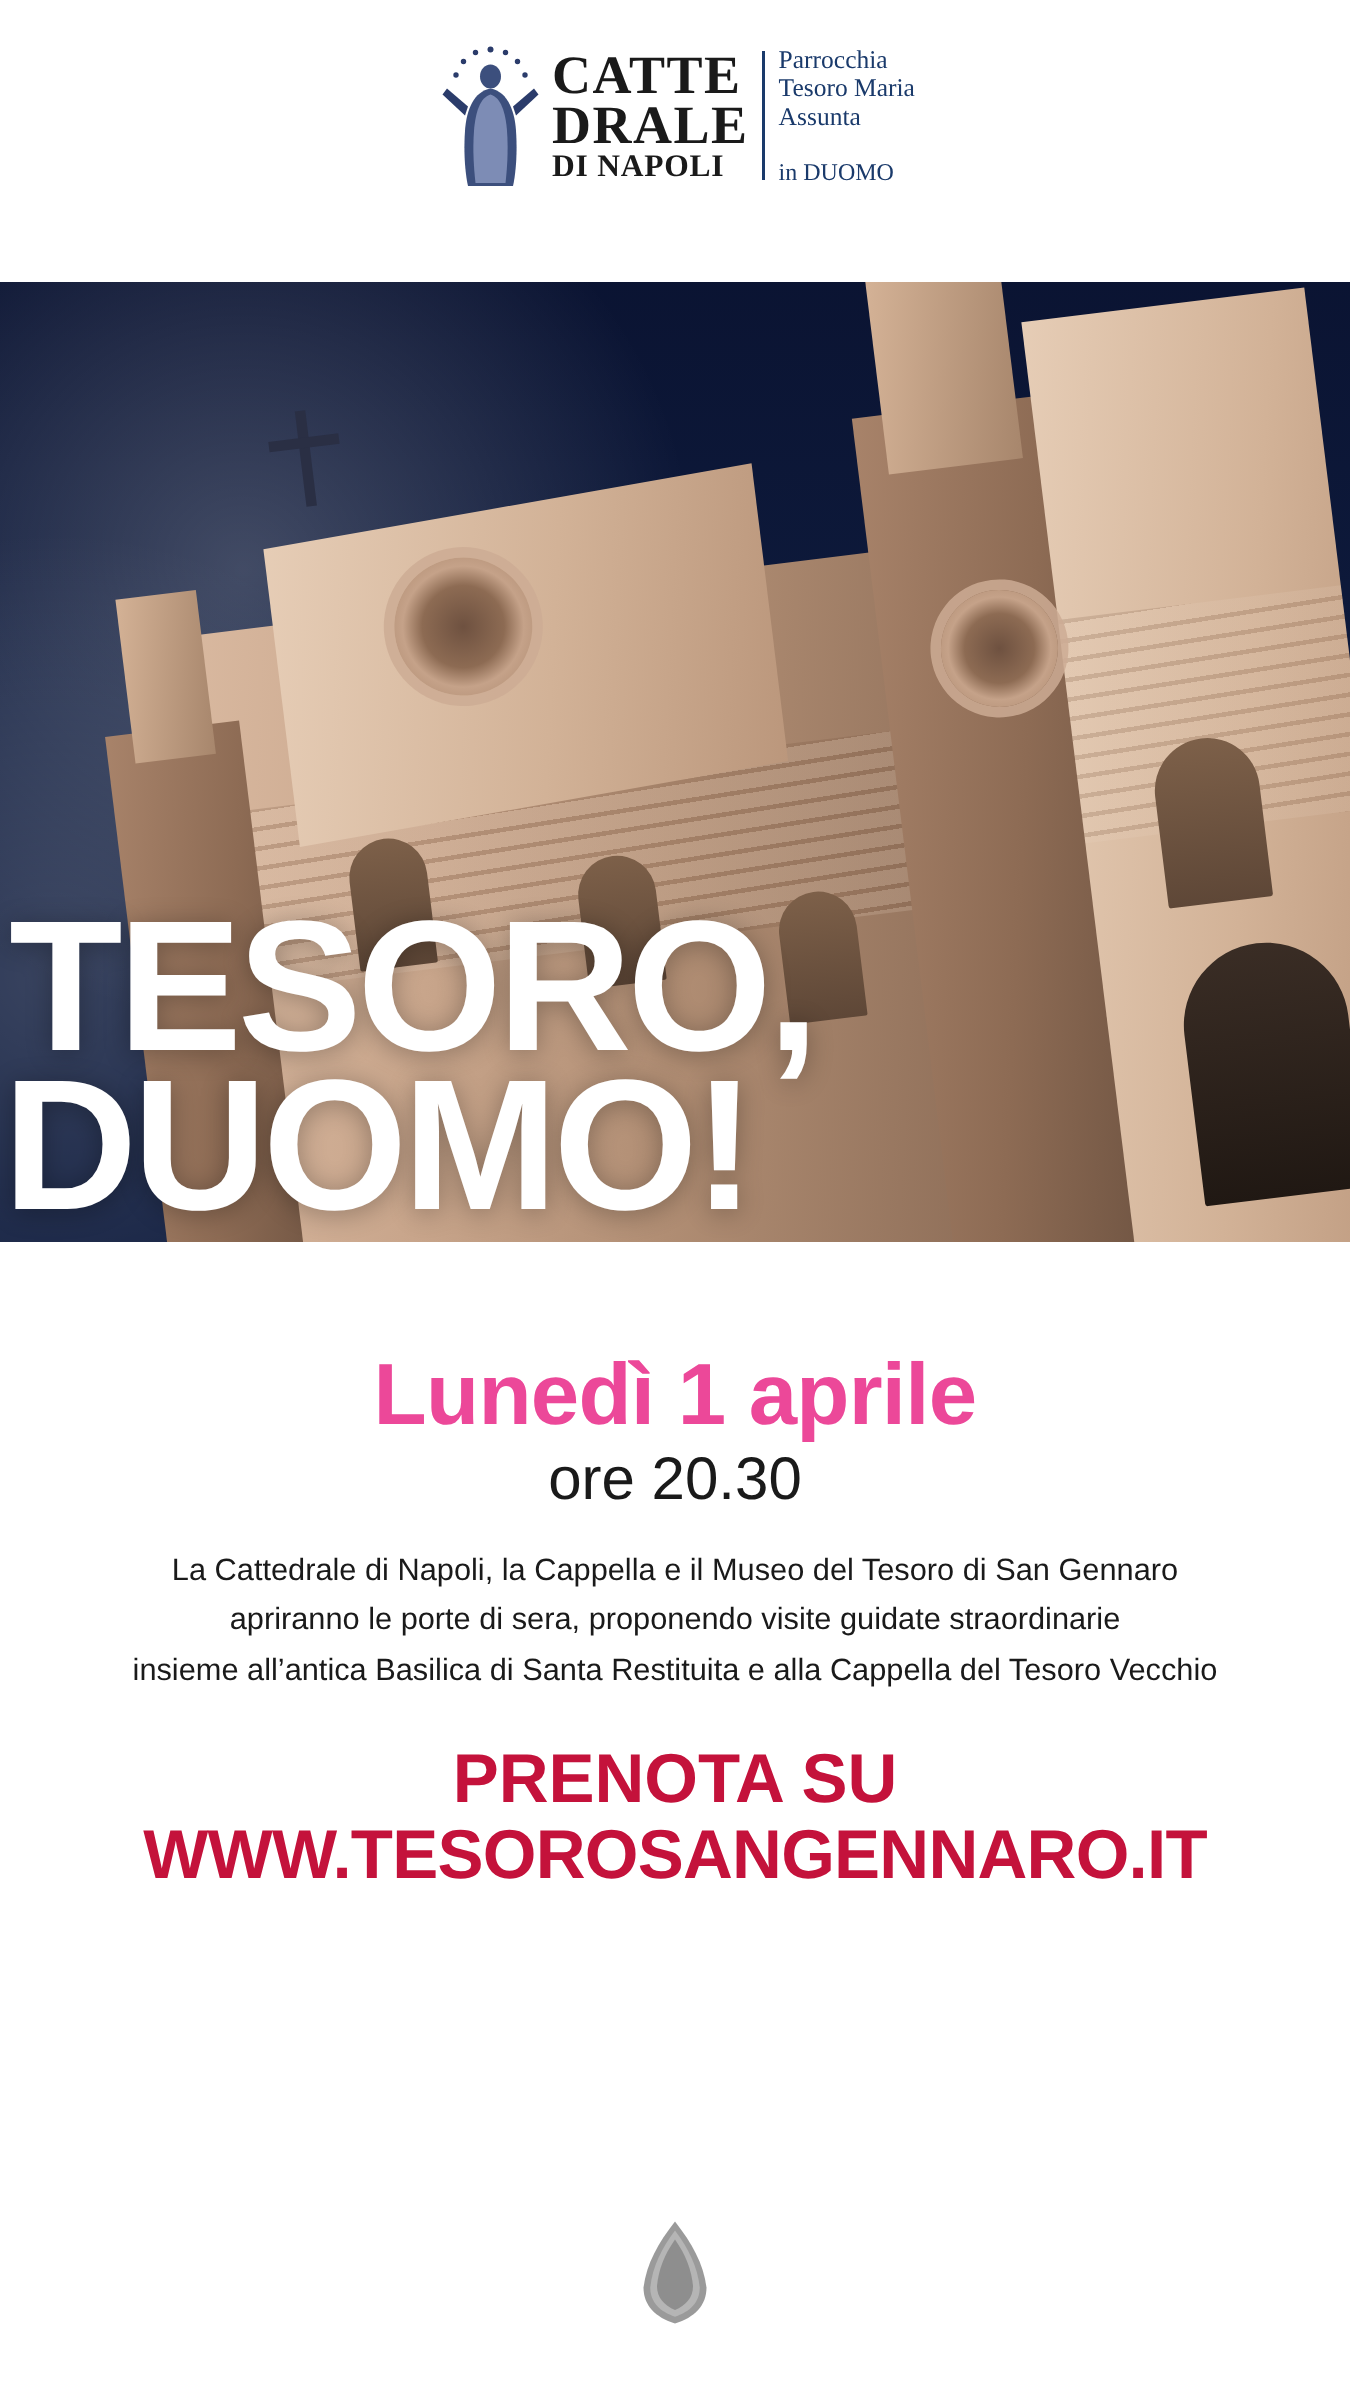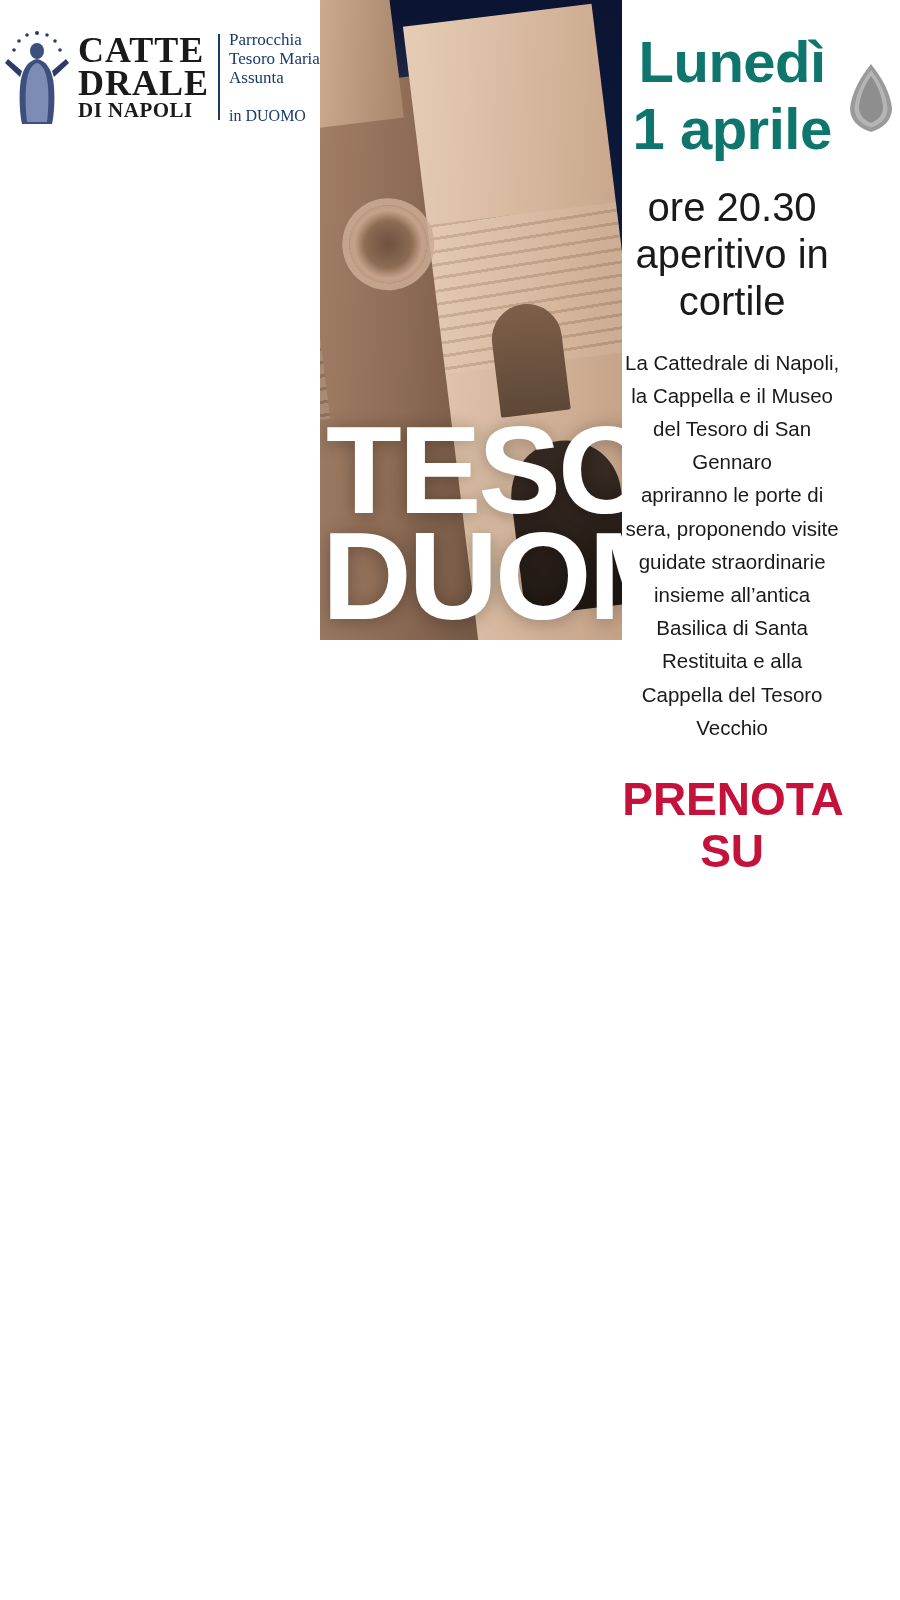--- a/index.html
+++ b/index.html
@@ -9,21 +9,22 @@
     background: #ffffff;
     font-family: "Liberation Sans", sans-serif;
     overflow: hidden;
   }
   .poster {
     position: relative;
     width: 900px;
     height: 1600px;
     background: #ffffff;
     display: flex;
-    flex-direction: row;
+    flex-direction: column;
+    gap: 40px;
   }
 
   
   .header {
     height: 148px;
     width: 100%;
     background: #ffffff;
     display: flex;
     align-items: center;
     justify-content: center;
@@ -174,23 +175,22 @@
     flex: 1;
     display: flex;
     flex-direction: column;
     align-items: center;
     padding-top: 28px;
     text-align: center;
   }
   .date {
     font-size: 58px;
     font-weight: bold;
-    color: #0f766e;
+    color: #ec4899;
     letter-spacing: -0.5px;
-    margin-bottom: 22px;
   }
   .time-block {
     font-size: 40px;
     color: #1a1a1a;
     line-height: 1.18;
     margin-bottom: 20px;
   }
   .time-block .t-hour { display: block; }
   .time-block .t-desc { display: block; }
   .time-block.second { margin-bottom: 28px; }
@@ -310,32 +310,32 @@
       <div class="l1">TESORO,</div>
       <div class="l2">DUOMO!</div>
     </div>
   </div>
 
   <div class="content">
     <div class="date">Lunedì 1 aprile</div>
 
     <div class="time-block">
       <span class="t-hour">ore 20.30</span>
-      <span class="t-desc">aperitivo in cortile</span>
     </div>
 
 
     <div class="blurb">
       <span>La Cattedrale di Napoli, la Cappella e il Museo del Tesoro di San Gennaro</span>
       <span>apriranno le porte di sera, proponendo visite guidate straordinarie</span>
       <span>insieme all’antica Basilica di Santa Restituita e alla Cappella del Tesoro Vecchio</span>
     </div>
 
     <div class="cta">
       <span class="cta1">PRENOTA SU</span>
+      <span class="cta2">WWW.TESOROSANGENNARO.IT</span>
     </div>
   </div>
 
   <div class="footer">
     <div class="mitre">
       <svg width="58" height="72" viewBox="0 0 58 72">
         <path d="M29 2 C18 16 10 30 8 46 C8 58 16 66 29 70 C42 66 50 58 50 46 C48 30 40 16 29 2 Z" fill="#9a9a9a"></path>
         <path d="M29 8 C20 20 14 32 12.5 46 C12.5 56 19 62 29 65.5 C39 62 45.5 56 45.5 46 C44 32 38 20 29 8 Z" fill="#b5b5b5"></path>
         <path d="M29 14 C22 24 18 34 17 45 C17 53 22 58 29 61 C36 58 41 53 41 45 C40 34 36 24 29 14 Z" fill="#8e8e8e"></path>
       </svg>

